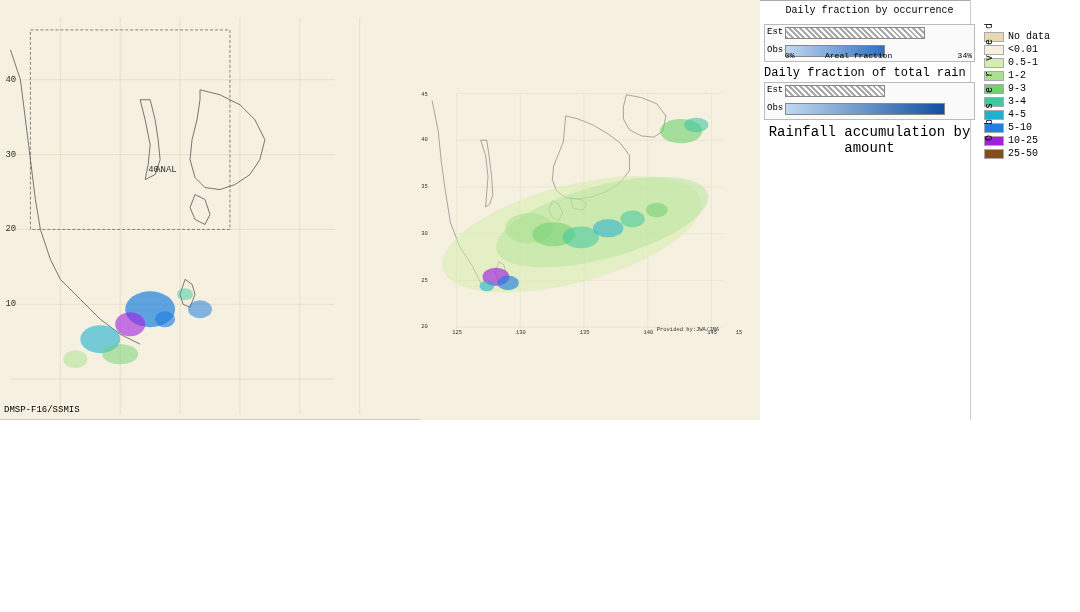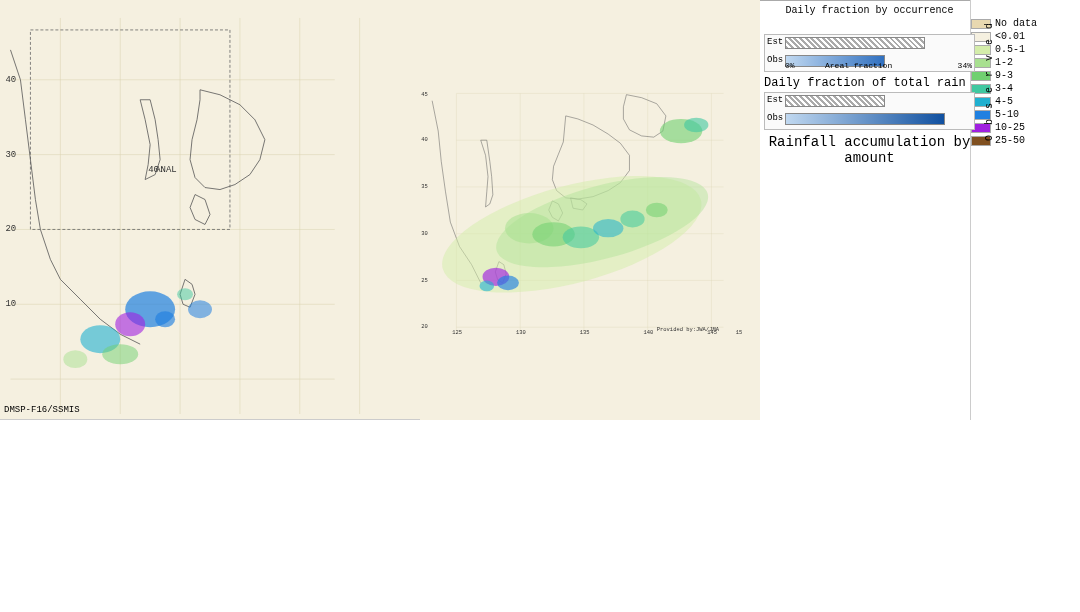--- a/index.html
+++ b/index.html
@@ -53,21 +53,21 @@
 
     
     .legend-panel {
       width: 90px;
       position: absolute;
       right: 0;
       top: 0;
       height: 420px;
       background: #fff;
       border-left: 1px solid #ccc;
-      padding: 0;
+      padding: 13px;
       font-size: 10px;
     }
 
     .legend-item {
       display: flex;
       align-items: center;
       margin-bottom: 2px;
     }
 
     .legend-color {
@@ -322,21 +322,21 @@
       <div class="legend-item">
         <div class="legend-color" style="background:#805020;"></div>
         <span>25-50</span>
       </div>
     </div>
   </div>
 
   <div class="bottom-section">
 
     <div class="bottom-left">
-      <div style="font-size:10px; text-align:center; margin-bottom:18px;">Daily fraction by occurrence</div>
+      <div style="font-size:10px; text-align:center; margin-bottom:8px;">Daily fraction by occurrence</div>
       <div style="position:relative; height:38px; background:#fafafa; border:1px solid #bbb; margin-bottom:4px;">
         <span style="position:absolute;left:2px;top:2px;font-size:9px;">Est.</span>
         <div style="position:absolute;top:2px;left:20px;height:12px;width:140px;background:repeating-linear-gradient(45deg,#aaa,#aaa 2px,#fff 2px,#fff 4px);border:1px solid #888;"></div>
         <span style="position:absolute;left:2px;top:20px;font-size:9px;">Obs.</span>
         <div style="position:absolute;top:20px;left:20px;height:12px;width:100px;background:linear-gradient(to right,#c0d8f0,#3070c0);border:1px solid #888;"></div>
         <span style="position:absolute;bottom:1px;left:20px;font-size:8px;">0%</span>
         <span style="position:absolute;bottom:1px;right:2px;font-size:8px;">34%</span>
         <span style="position:absolute;bottom:1px;left:60px;font-size:8px;">Areal fraction</span>
       </div>
 

